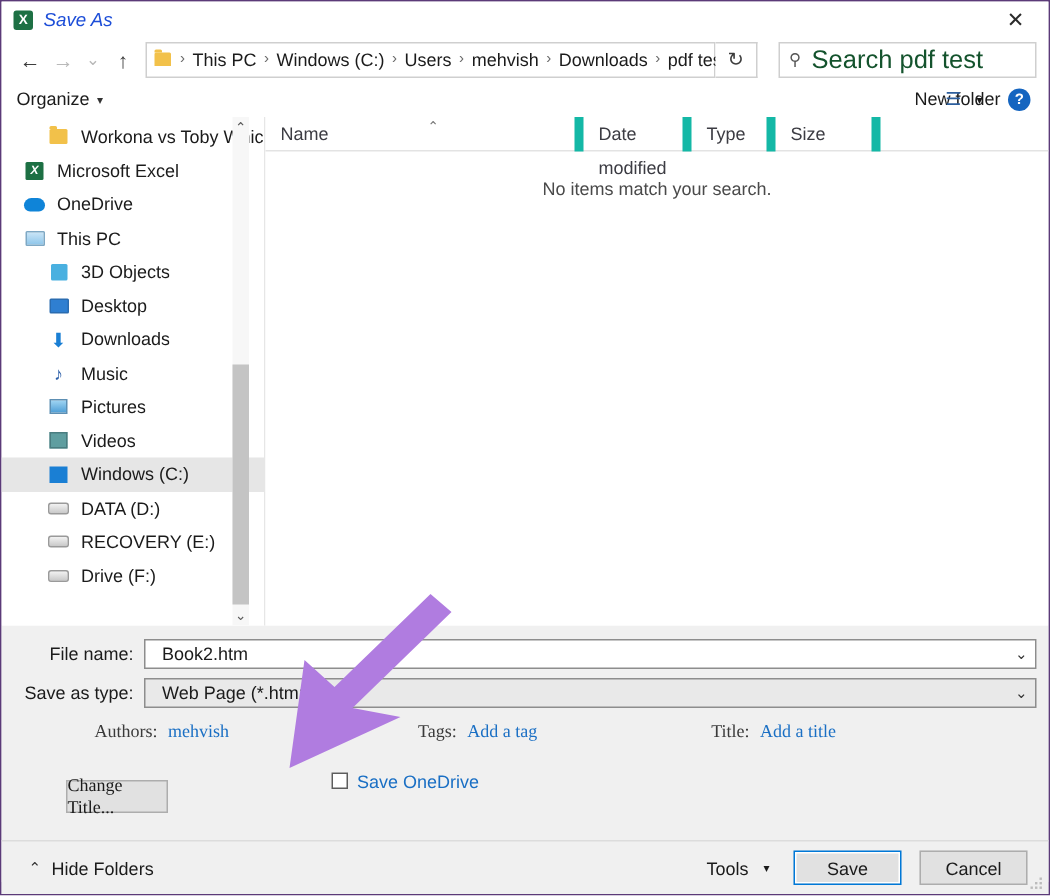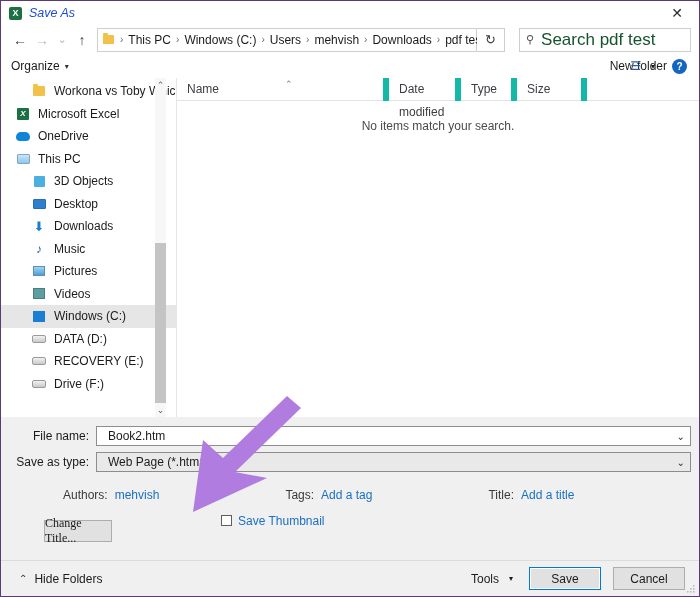--- a/index.html
+++ b/index.html
@@ -211,23 +211,24 @@
     padding-left:11px;
     font-size:12px; color:#1b1b1b;
     position:relative;
   }
   .combo.grey { background:#e9e9e9; }
   .combo .cv-caret {
     position:absolute; right:5px; font-size:10px; color:#2f2f2f;
   }
 
   .meta-row {
-    display:flex; align-items:flex-end;
+    display:flex; align-items:flex-start;
     height:22px; margin-top:8px; margin-bottom:4px;
     padding-left:0;
+    font-family:Liberation Serif, serif;
   }
   .meta-lbl { font-size:12px; color:#3a3a3a; }
   .meta-link { font-size:12px; color:#1a6fc4; margin-left:7px; }
   .m1 { margin-left:62px; }
   .m2 { margin-left:126px; }
   .m3 { margin-left:116px; }
 
   .opts { display:flex; margin-top:10px; padding-left:0; height:76px; }
   .optcol1 { width:255px; padding-left:63px; }
   .optcol2 { width:220px; }
@@ -513,21 +514,21 @@
     <div class="opts">
 
 
       <div class="optcol2">
         <div class="btn btn-changetitle">Change Title...</div>
       </div>
 
       <div class="optcol3">
         <div class="cb-row">
           <span class="cbox"></span>
-          <span class="cb-lbl">Save Thumbnail</span>
+          <span class="cb-lbl">Save OneDrive</span>
         </div>
       </div>
 
     </div>
   </div>
 
   <div class="footer">
     <div class="hidefolders">
       <span class="hf-caret">⌃</span>
       <span>Hide Folders</span>

